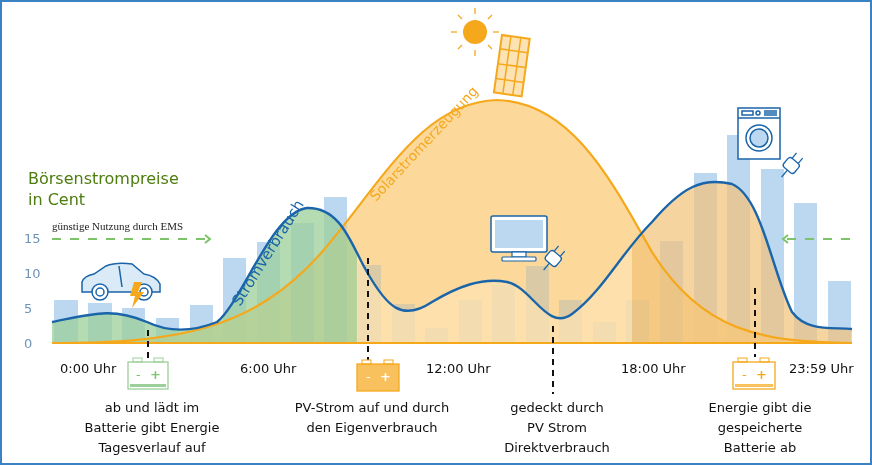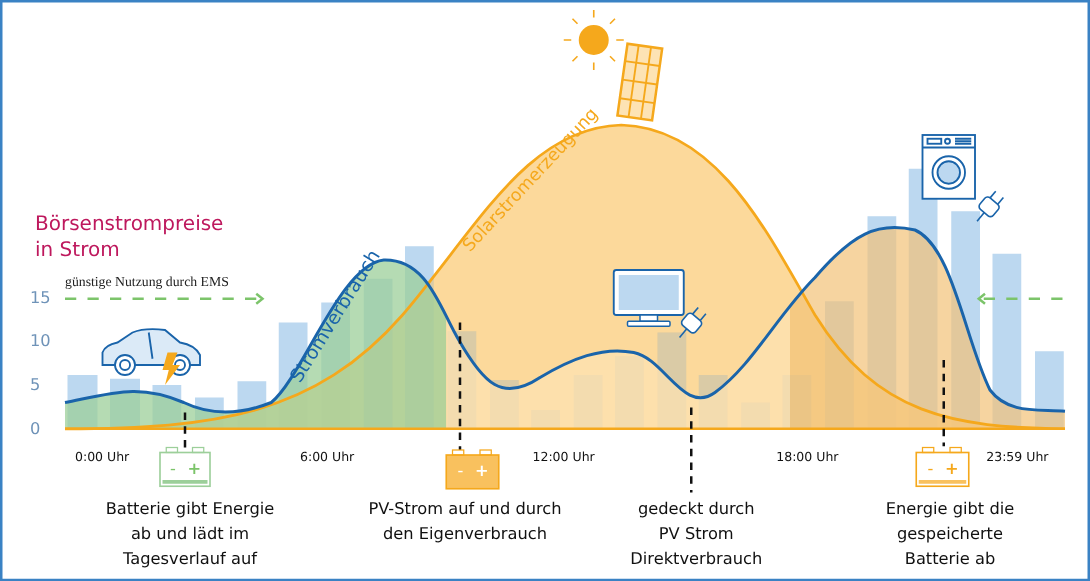--- a/index.html
+++ b/index.html
@@ -3,24 +3,24 @@
   <meta charset="utf-8">
   <style>
     html, body { margin: 0; padding: 0; background: #ffffff; }
     body { width: 872px; height: 465px; overflow: hidden; font-family: "DejaVu Sans", sans-serif; }
     .frame {
       position: relative; width: 868px; height: 461px;
       border: 2px solid #3a82c4; background: #ffffff; overflow: hidden;
     }
     .frame svg.main { position: absolute; left: 0; top: 0; }
     .txt { position: absolute; font-family: "DejaVu Sans", sans-serif; }
-    .ytitle { left: 26px; top: 166px; color: #be185d; font-size: 16px; line-height: 21px; }
+    .ytitle { left: 26px; top: 166px; color: #4d7c0f; font-size: 16px; line-height: 21px; }
     .ytick { color: #6f93b8; font-size: 13px; width: 20px; left: 22px; }
     .ems { left: 50px; top: 218px; font-size: 11px; color: #222; font-family: Liberation Serif, serif; }
-    .xlabel { font-size: 10px; color: #111; top: 359px; }
+    .xlabel { font-size: 13px; color: #111; top: 359px; }
     .note { font-size: 13px; color: #111; text-align: center; line-height: 20px; }
   </style>
 </head>
 <body>
 
 <div class="frame">
   <svg class="main" width="868" height="461" viewBox="0 0 868 461">
     <defs>
       <clipPath id="solarClip">
         <path d="M50,341 C170,341 250,330 320,250 C380,180 420,100 495,98 C570,100 610,180 650,250 C700,330 760,340 850,341 Z"></path>
@@ -187,37 +187,37 @@
       <text x="740" y="377" fill="#f5a81c" font-size="13" font-family="DejaVu Sans, sans-serif">-</text>
       <text x="754" y="377" fill="#f5a81c" font-size="13" font-weight="bold" font-family="DejaVu Sans, sans-serif">+</text>
     </g>
 
     <text x="0" y="0" transform="translate(238,305) rotate(-58)" fill="#1a64aa" font-size="15" font-family="DejaVu Sans, sans-serif">Stromverbrauch</text>
     <text x="0" y="0" transform="translate(374,200) rotate(-47)" fill="#f5a81c" font-size="14" font-family="DejaVu Sans, sans-serif">Solarstromerzeugung</text>
   </svg>
 
   <div class="txt ytitle">
     <div>Börsenstrompreise</div>
-    <div>in Strom</div>
+    <div>in Cent</div>
   </div>
   <div class="txt ytick" style="top:229px">15</div>
   <div class="txt ytick" style="top:264px">10</div>
   <div class="txt ytick" style="top:299px">5</div>
   <div class="txt ytick" style="top:334px">0</div>
   <div class="txt ems">günstige Nutzung durch EMS</div>
 
   <div class="txt xlabel" style="left:58px">0:00 Uhr</div>
   <div class="txt xlabel" style="left:238px">6:00 Uhr</div>
   <div class="txt xlabel" style="left:424px">12:00 Uhr</div>
   <div class="txt xlabel" style="left:619px">18:00 Uhr</div>
   <div class="txt xlabel" style="left:787px">23:59 Uhr</div>
 
   <div class="txt note" style="left:70px; top:396px; width:160px">
+    <div>ab und lädt im</div>
     <div>Batterie gibt Energie</div>
-    <div>ab und lädt im</div>
     <div>Tagesverlauf auf</div>
   </div>
   <div class="txt note" style="left:285px; top:396px; width:170px">
     <div>PV-Strom auf und durch</div>
     <div>den Eigenverbrauch</div>
   </div>
   <div class="txt note" style="left:490px; top:396px; width:130px">
     <div>gedeckt durch</div>
     <div>PV Strom</div>
     <div>Direktverbrauch</div>

